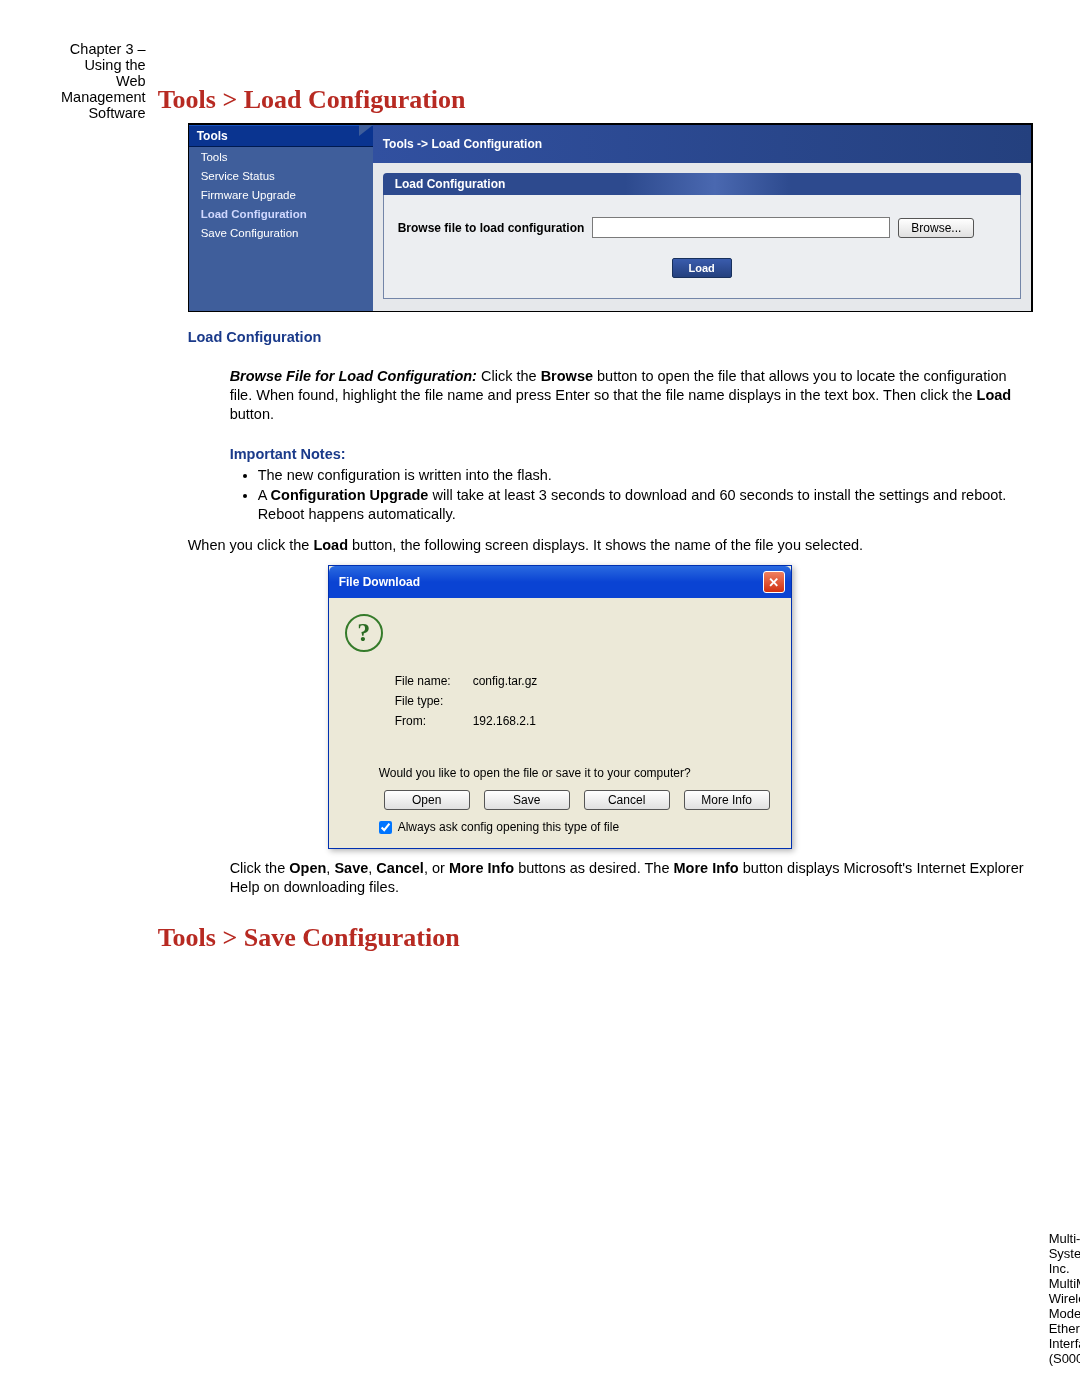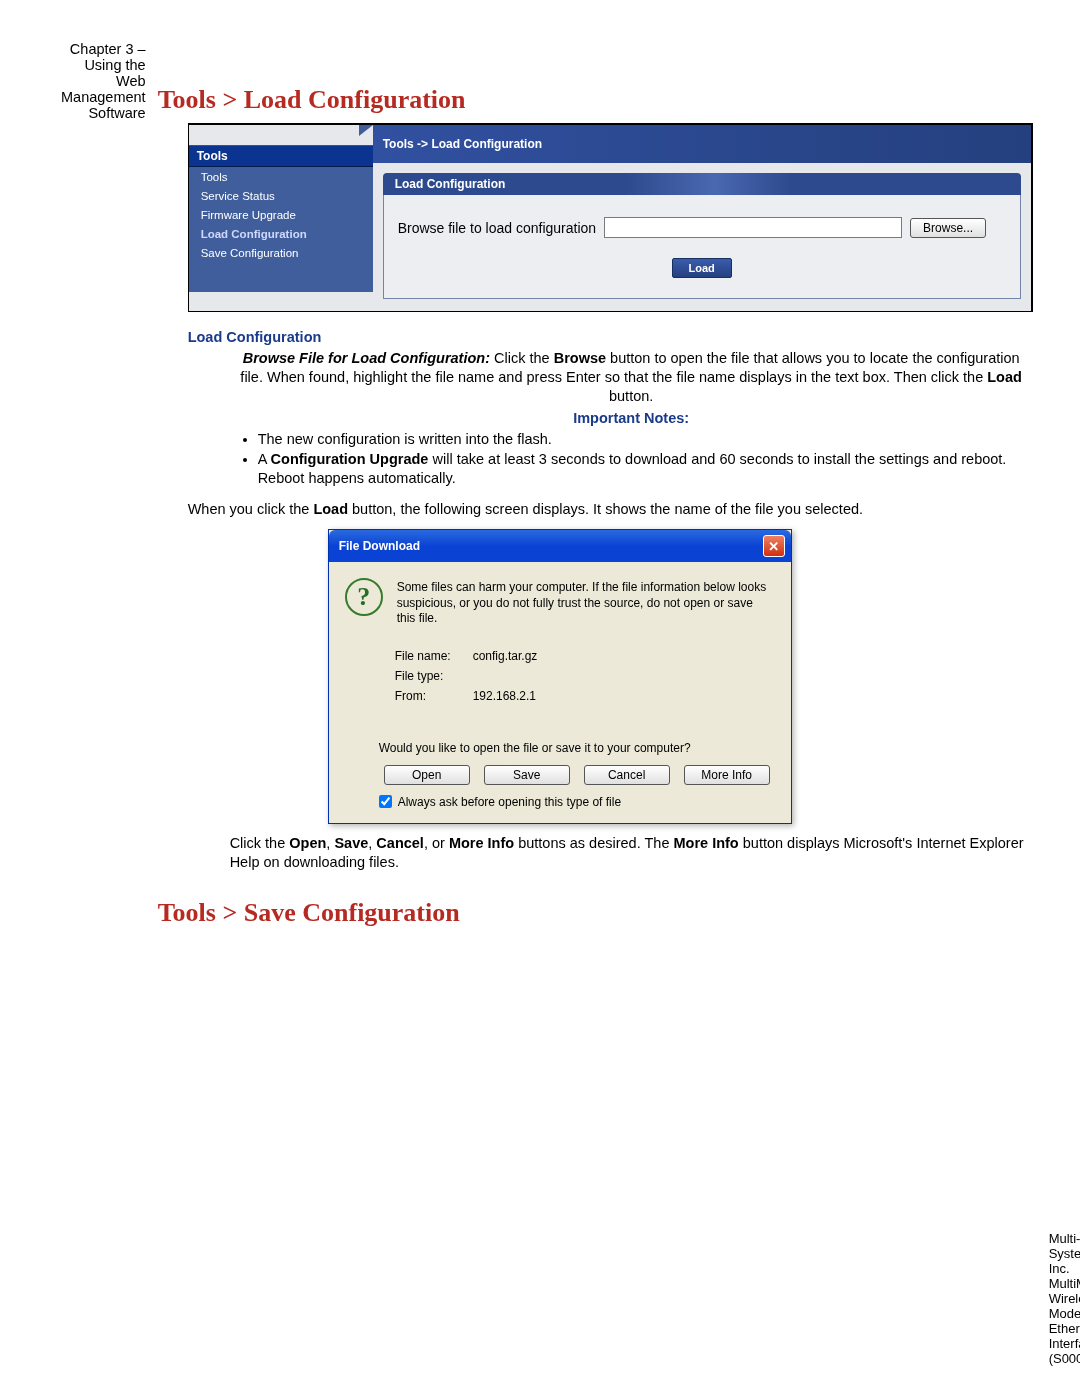--- a/index.html
+++ b/index.html
@@ -58,21 +58,20 @@
   
   .webui {
     display: flex;
     width: 842px;
     margin: 6px 0 0 30px;
     border: 1px solid #000;
     border-top: 2px solid #000;
     border-right: 2px solid #000;
     background: var(--content-bg);
     font-size: 12.5px;
-    align-items: center;
   }
   .sidebar {
     width: 184px;
     box-sizing: border-box;
     background: var(--panel-sidebar);
     color: #fff;
     font-family: Verdana, Arial, sans-serif;
     font-size: 12px;
     padding-bottom: 30px;
   }
@@ -134,22 +133,22 @@
     border-top: none;
     background: #eceef1;
     padding: 22px 14px 16px 14px;
   }
   .form-row {
     display: flex;
     align-items: center;
     gap: 8px;
   }
   .form-row label {
-    font-weight: normal;
-    font-size: 14px;
+    font-weight: bold;
+    font-size: 12px;
   }
   .text-input {
     width: 290px;
     height: 19px;
     border: 1px solid #7a7a7a;
     background: #fff;
     font-size: 12px;
     padding: 0 3px;
   }
   .win-btn {
@@ -181,22 +180,21 @@
     font-size: 14.5px;
     line-height: 1.32;
   }
   .subhead-navy {
     font-weight: bold;
     color: var(--heading-navy);
     margin-top: 16px;
   }
   .para-indent {
     margin-left: 42px;
-    margin-top: 2px;
-    text-align: center;
+    margin-top: 20px;
   }
   ul.bul {
     margin: 2px 0 2px 70px;
     padding: 0;
   }
   ul.bul li {
     margin-bottom: 1px;
   }
   .mt { margin-top: 12px; }
   strong.b { font-weight: bold; }
@@ -368,21 +366,20 @@
     </div>
 
     <div class="xp-dialog">
       <div class="xp-title">
         <span>File Download</span>
         <div class="xp-close">✕</div>
       </div>
       <div class="xp-body">
         <div class="xp-top">
           <div class="qmark">?</div>
-          <div class="xp-msg">Some files can harm your computer. If the file information below looks suspicious, or you do not fully trust the source, do not open or save this file.</div>
         </div>
         <div class="xp-fields">
           <div class="row">
             <span class="lbl">File name:</span>
             <span>config.tar.gz</span>
           </div>
           <div class="row">
             <span class="lbl">File type:</span>
             <span></span>
           </div>
@@ -393,21 +390,21 @@
         </div>
         <div class="xp-question">Would you like to open the file or save it to your computer?</div>
         <div class="xp-btn-row">
           <button class="xp-btn">Open</button>
           <button class="xp-btn">Save</button>
           <button class="xp-btn">Cancel</button>
           <button class="xp-btn">More Info</button>
         </div>
         <label class="xp-check">
           <input type="checkbox" checked="" style="">
-          <span>Always ask before opening this type of file</span>
+          <span>Always ask config opening this type of file</span>
         </label>
       </div>
     </div>
 
     <div class="doc-text" style="margin-left:72px;">
       <span>Click the </span><strong class="b">Open</strong><span>, </span><strong class="b">Save</strong><span>, </span><strong class="b">Cancel</strong><span>, or </span><strong class="b">More Info</strong><span> buttons as desired. The </span><strong class="b">More Info</strong><span> button displays Microsoft's Internet Explorer Help on downloading files.</span>
     </div>
 
     <h2 class="red" style="margin-top:26px;">Tools &gt; Save Configuration</h2>
 

